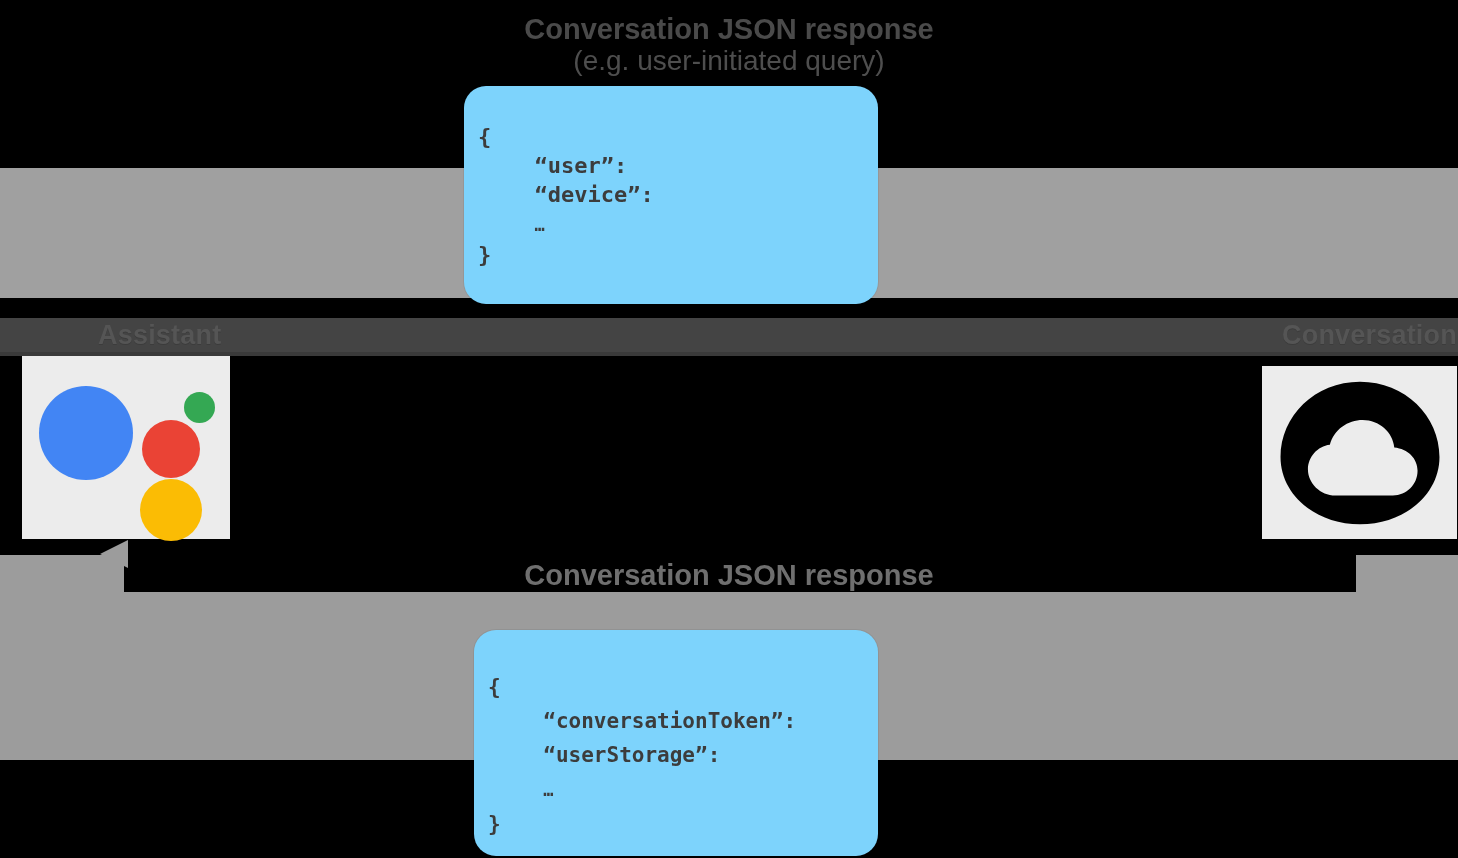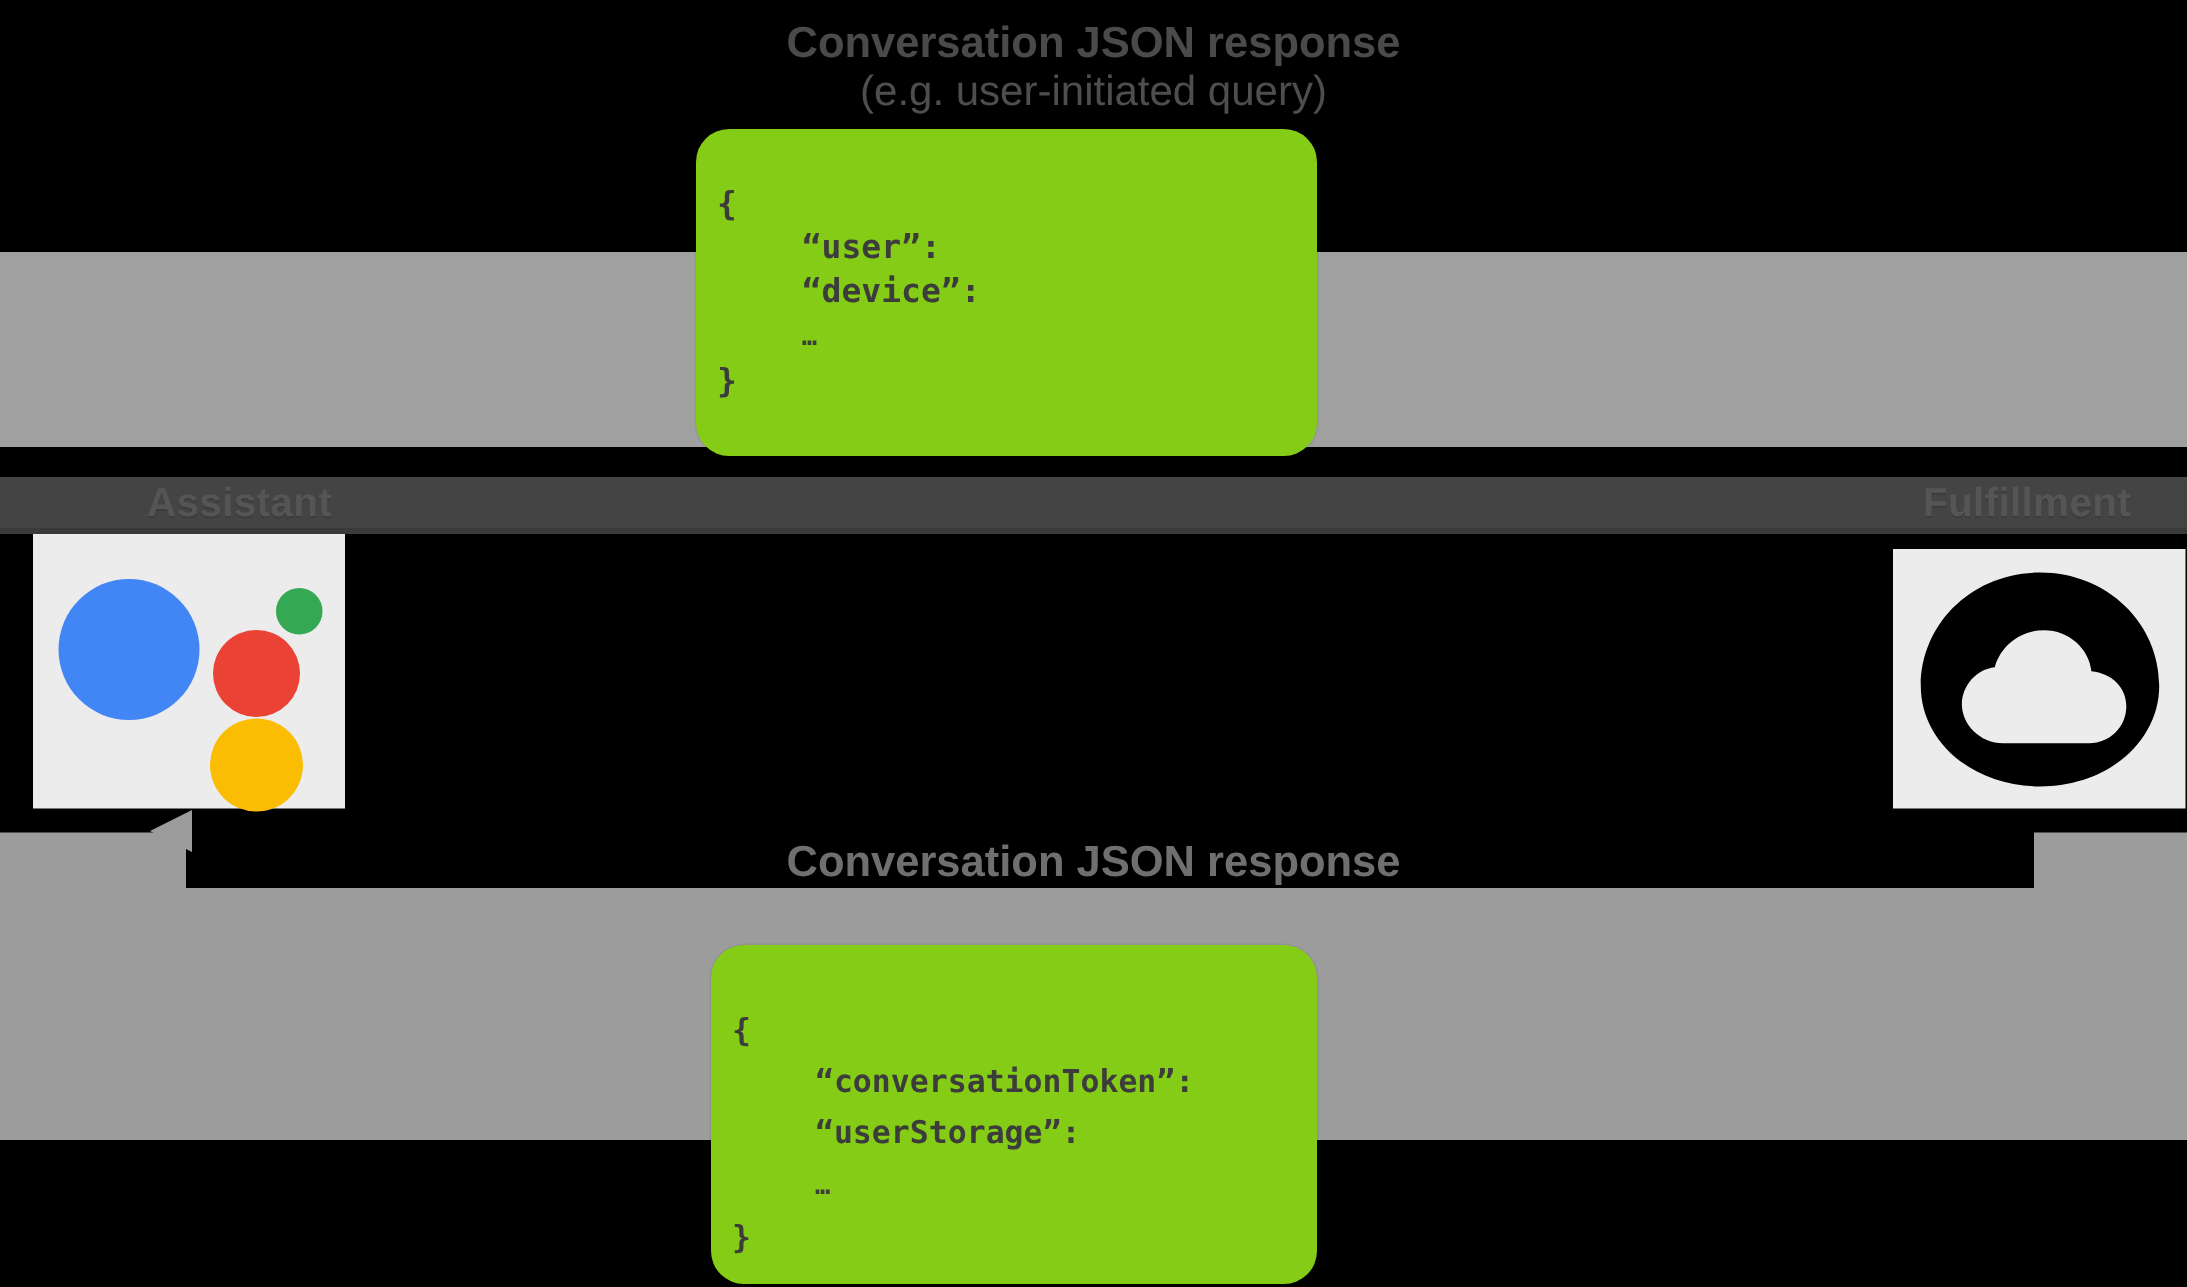--- a/index.html
+++ b/index.html
@@ -91,21 +91,21 @@
   .cap-sub{
     font-size:28px;font-weight:400;color:#4e4e4e;line-height:1.12;
   }
   .cap-top{top:14px;}
   .cap-bot{top:560px;}
   .cap-bot .cap-title{color:#6f6f6f;}
   .cap-bot .cap-sub{color:#5d5d5d;}
 
   
   .bubble{
-    position:absolute;background:#84cc16;border-radius:22px;
+    position:absolute;background:#7dd3fc;border-radius:22px;
     font-family:"DejaVu Sans Mono","Liberation Mono",monospace;
     color:#3c3c3c;
     box-shadow:0 0 0 1px rgba(0,0,0,.06);
   }
   .bubble-top{left:464px;top:86px;width:414px;height:218px;}
   .bubble-bot{left:474px;top:630px;width:404px;height:226px;}
   .code{
     margin:0;padding:36px 0 0 14px;
     font-size:22px;line-height:29px;white-space:pre;font-weight:700;
   }
@@ -133,21 +133,21 @@
   <span class="ind">“user”:</span>
   <span class="ind">“device”:</span>
   <span class="ind ellipsis">…</span>
 <span>}</span></pre>
   </div>
 
   <div class="mid-strip"></div>
   <div class="mid-line"></div>
 
   <div class="strip-label label-assistant">Assistant</div>
-  <div class="strip-label label-fulfillment">Fulfillment</div>
+  <div class="strip-label label-fulfillment">Conversation</div>
 
   <div class="tile tile-assistant">
     <div class="assistant-logo">
       <span class="dot dot-blue"></span>
       <span class="dot dot-red"></span>
       <span class="dot dot-green"></span>
       <span class="dot dot-yellow"></span>
     </div>
   </div>
 

